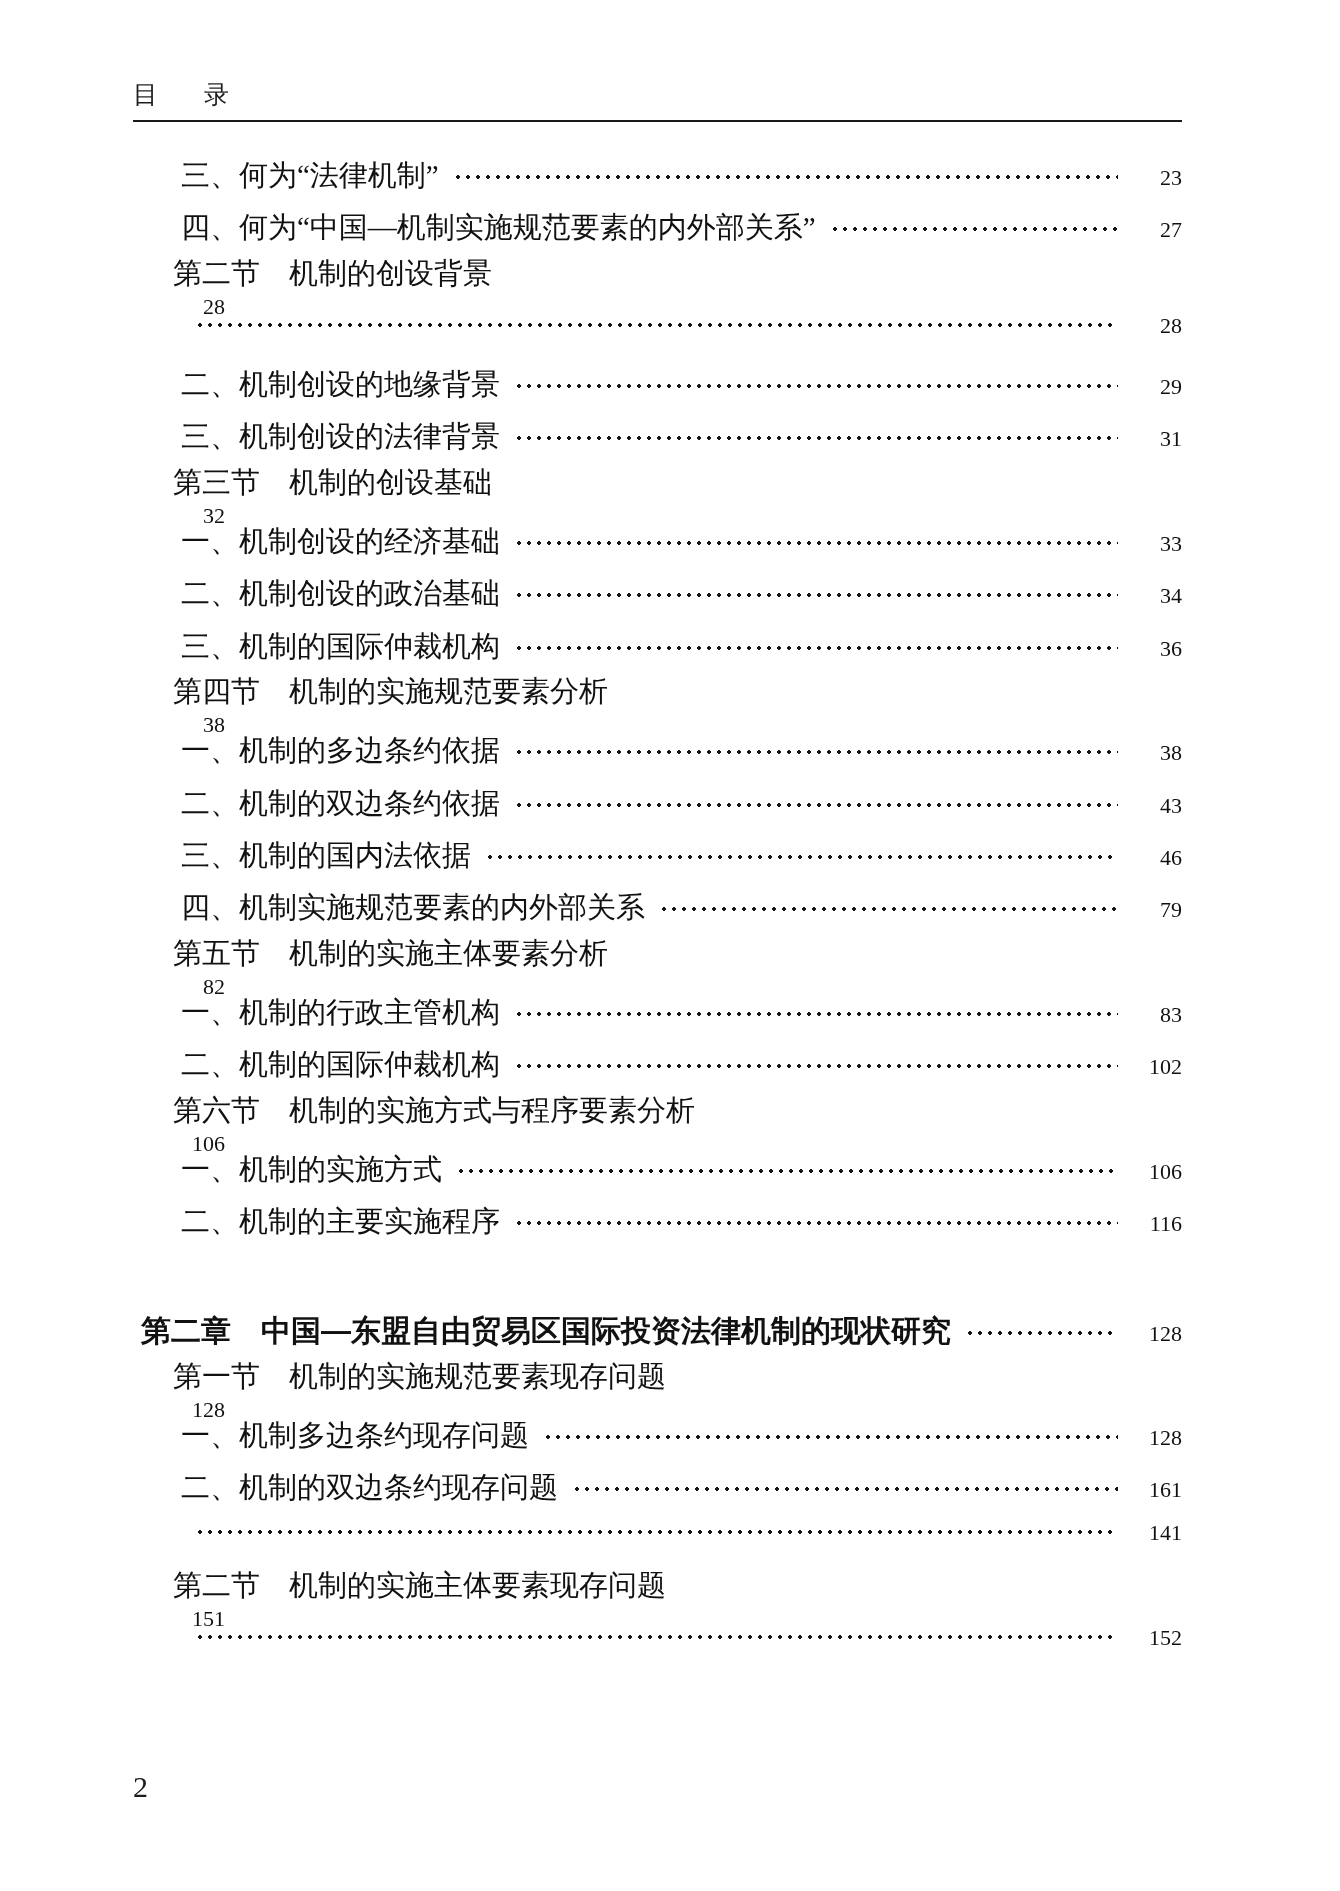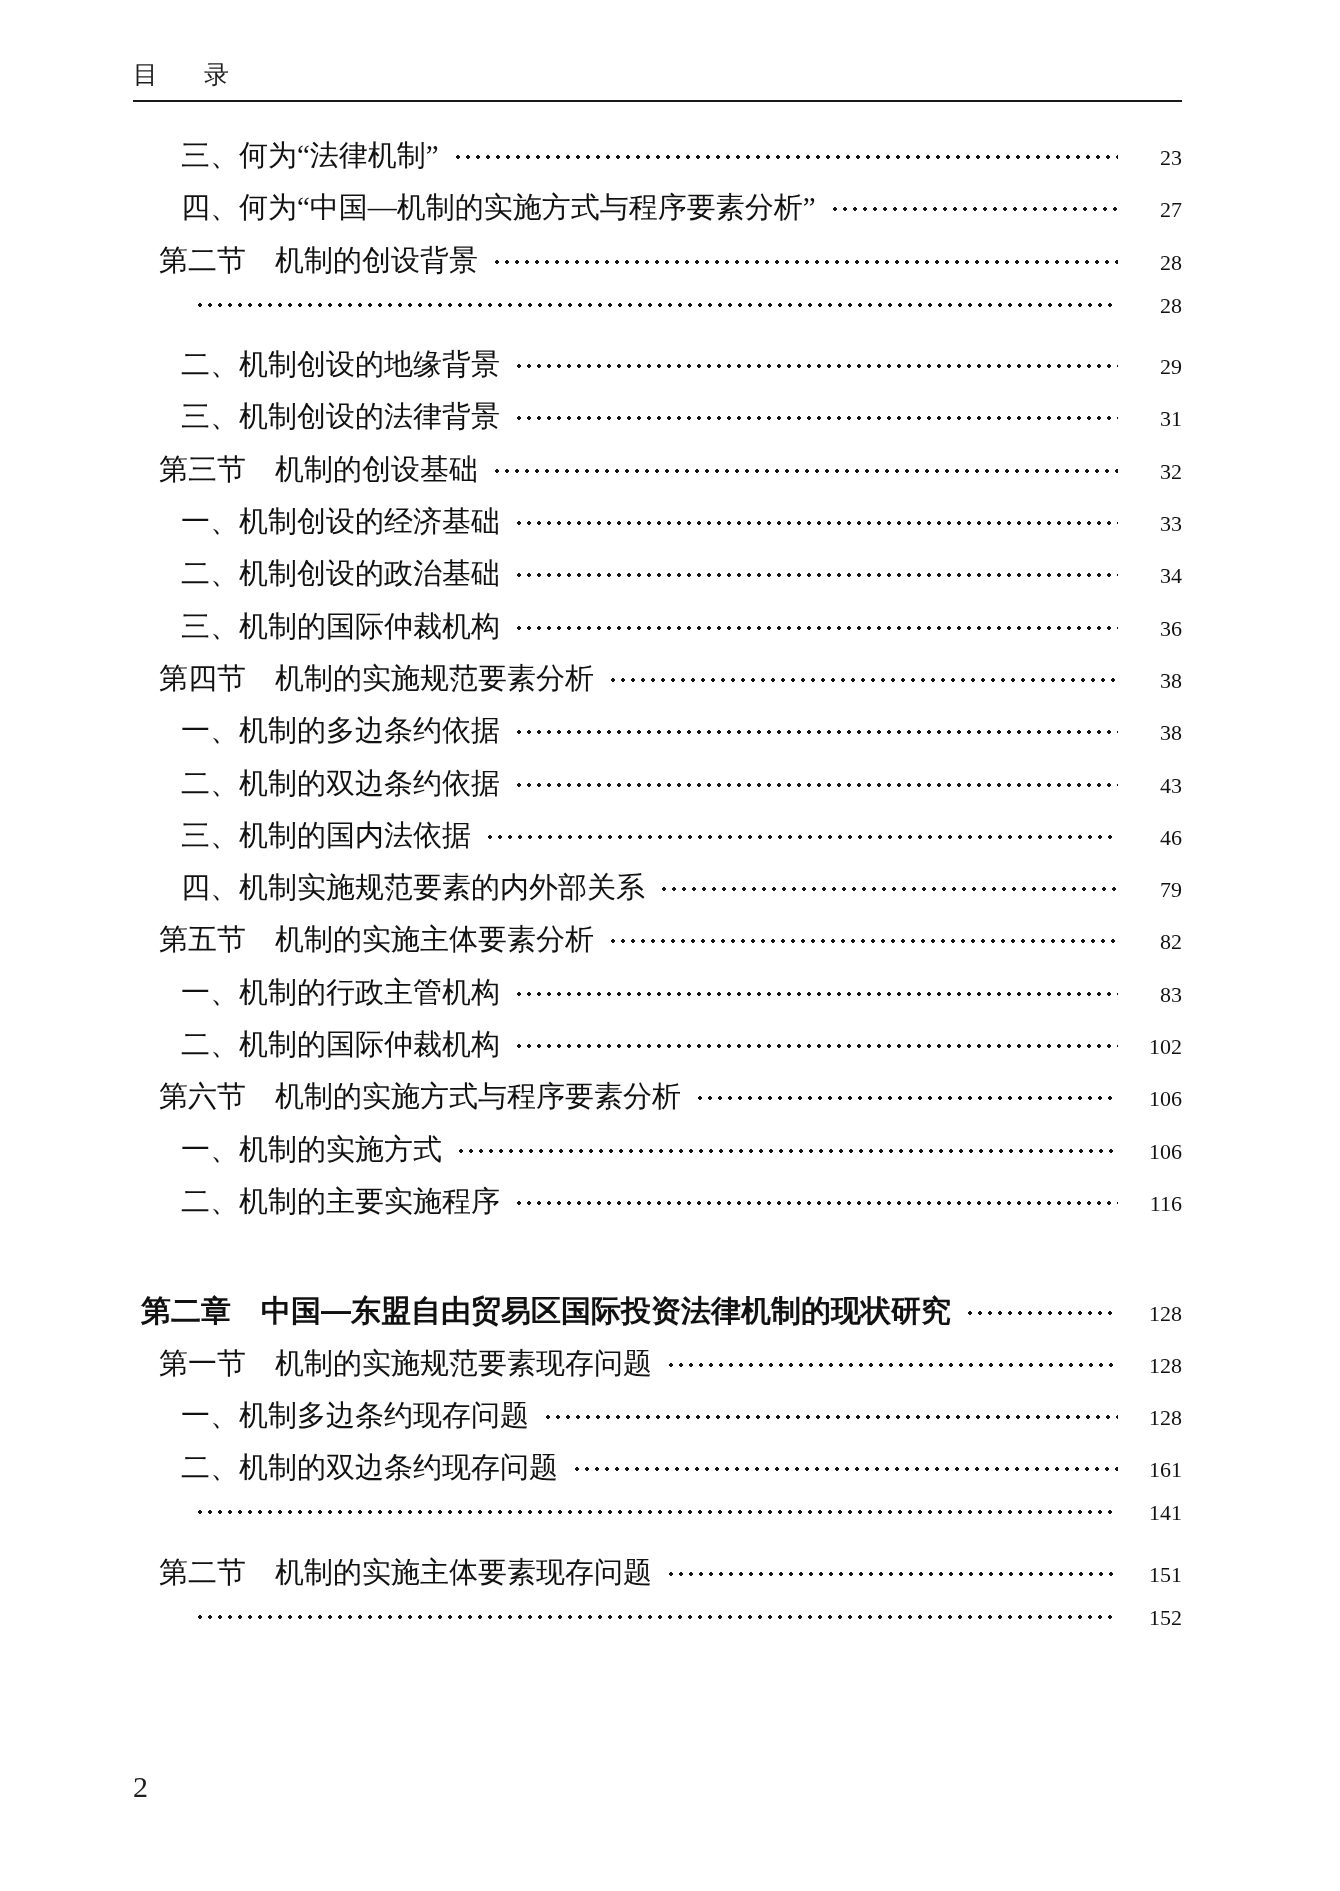--- a/index.html
+++ b/index.html
@@ -10,21 +10,21 @@
     color: #111111;
     font-family: "Liberation Serif", "DejaVu Serif", serif;
     position: relative;
     overflow: hidden;
   }
   .page-content {
     padding-left: 133px;
     padding-right: 158px;
   }
   .doc-header {
-    padding-top: 62px;
+    padding-top: 82px;
   }
   .doc-header-title {
     display: inline-block;
     font-size: 25px;
     line-height: 1;
     letter-spacing: 46px;
     color: #1d1d1d;
   }
   .header-rule {
     border: none;
@@ -40,21 +40,21 @@
     height: 52.3px;
     font-size: 29px;
     line-height: 52.3px;
     justify-content: center;
   }
   .toc-row .toc-title {
     white-space: nowrap;
     line-height: normal;
   }
   .toc-row.lv-sub { padding-left: 48px; }
-  .toc-row.lv-section { padding-left: 26px; }
+  .toc-row.lv-section { padding-left: 26px; flex-direction: column; }
   .toc-row.lv-chapter {
     padding-left: 8px;
     font-family: "Liberation Sans", "DejaVu Sans", sans-serif;
     font-weight: bold;
     font-size: 30px;
   }
   .toc-row.gap-before { margin-top: 57px; }
   .toc-leader {
     flex: 1;
     align-self: baseline;
@@ -92,21 +92,21 @@
   </div>
 
   <div class="toc-list">
 
     <div class="toc-row lv-sub">
         <span class="toc-title">三、何为“法律机制”</span>
         <span class="toc-leader"></span>
         <span class="toc-page">23</span>
       </div>
     <div class="toc-row lv-sub">
-        <span class="toc-title">四、何为“中国—机制的实施方式与程序要素分析”</span>
+        <span class="toc-title">四、何为“中国—机制实施规范要素的内外部关系”</span>
         <span class="toc-leader"></span>
         <span class="toc-page">27</span>
       </div>
     <div class="toc-row lv-section">
         <span class="toc-title">第二节　机制的创设背景</span>
         <span class="toc-leader"></span>
         <span class="toc-page">28</span>
       </div>
     <div class="toc-row lv-sub">
         <span class="toc-leader"></span>

